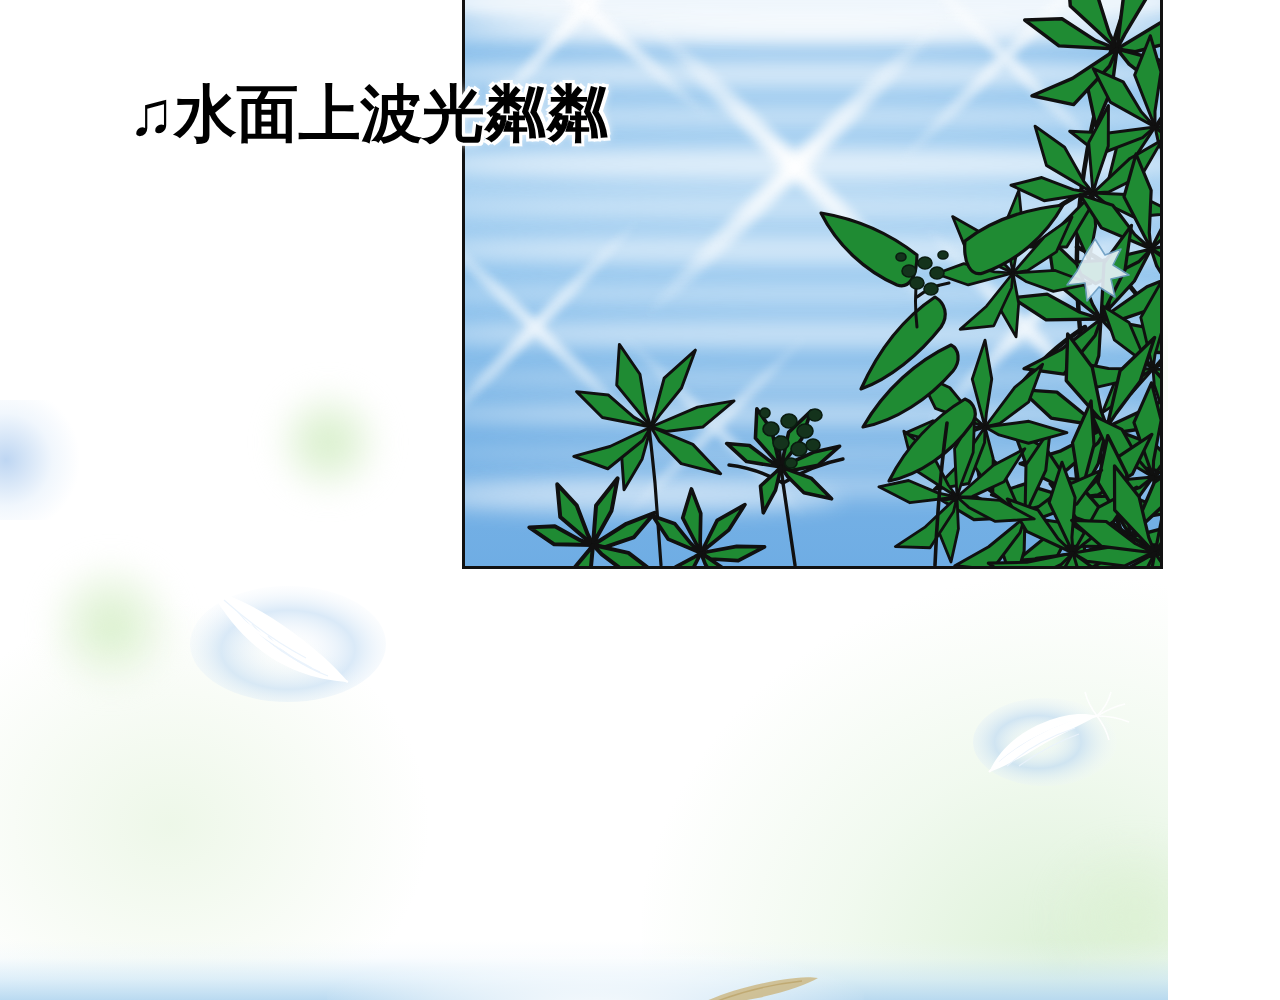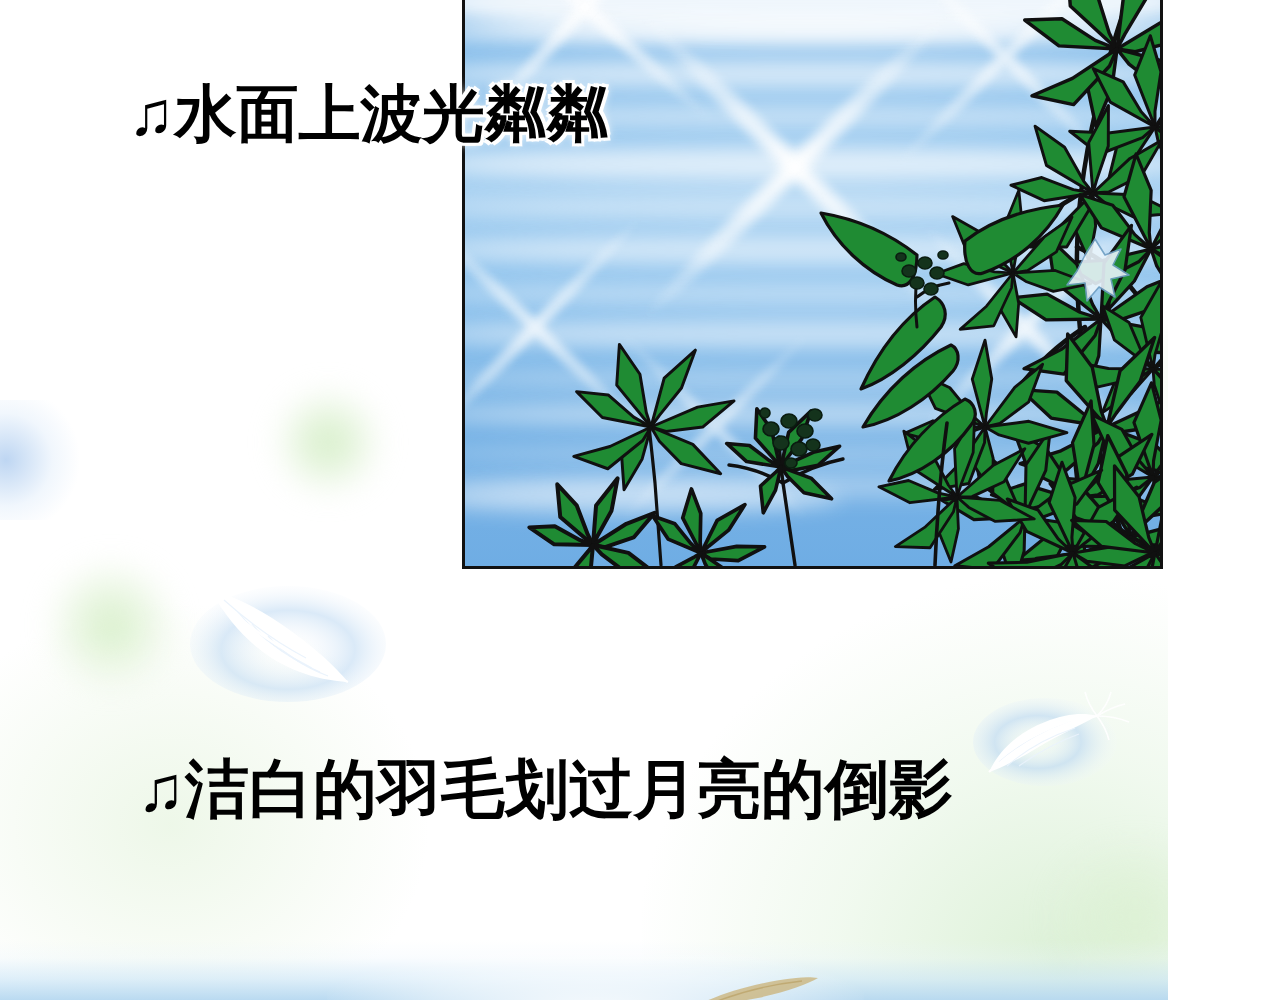--- a/index.html
+++ b/index.html
@@ -407,15 +407,14 @@
 
   <div id="gold-wisp">
     <svg viewBox="0 0 120 34" aria-hidden="true">
       <path d="M4,30 C26,20 58,10 96,6 C104,5 112,5 118,6 C108,12 86,20 58,26 C38,30 18,32 4,30 Z" fill="#c9b177" opacity="0.75"></path>
       <path d="M10,32 C34,22 66,13 102,9" stroke="#b9a064" stroke-width="1.4" fill="none" opacity="0.7"></path>
     </svg>
   </div>
 
   <div class="lyric" id="lyric-top">♫水面上波光粼粼</div>
 
-  <div class="lyric" id="lyric-bottom">♫洁白的羽毛划过月亮的倒影</div>
 
 </div>
 
 </body></html>

